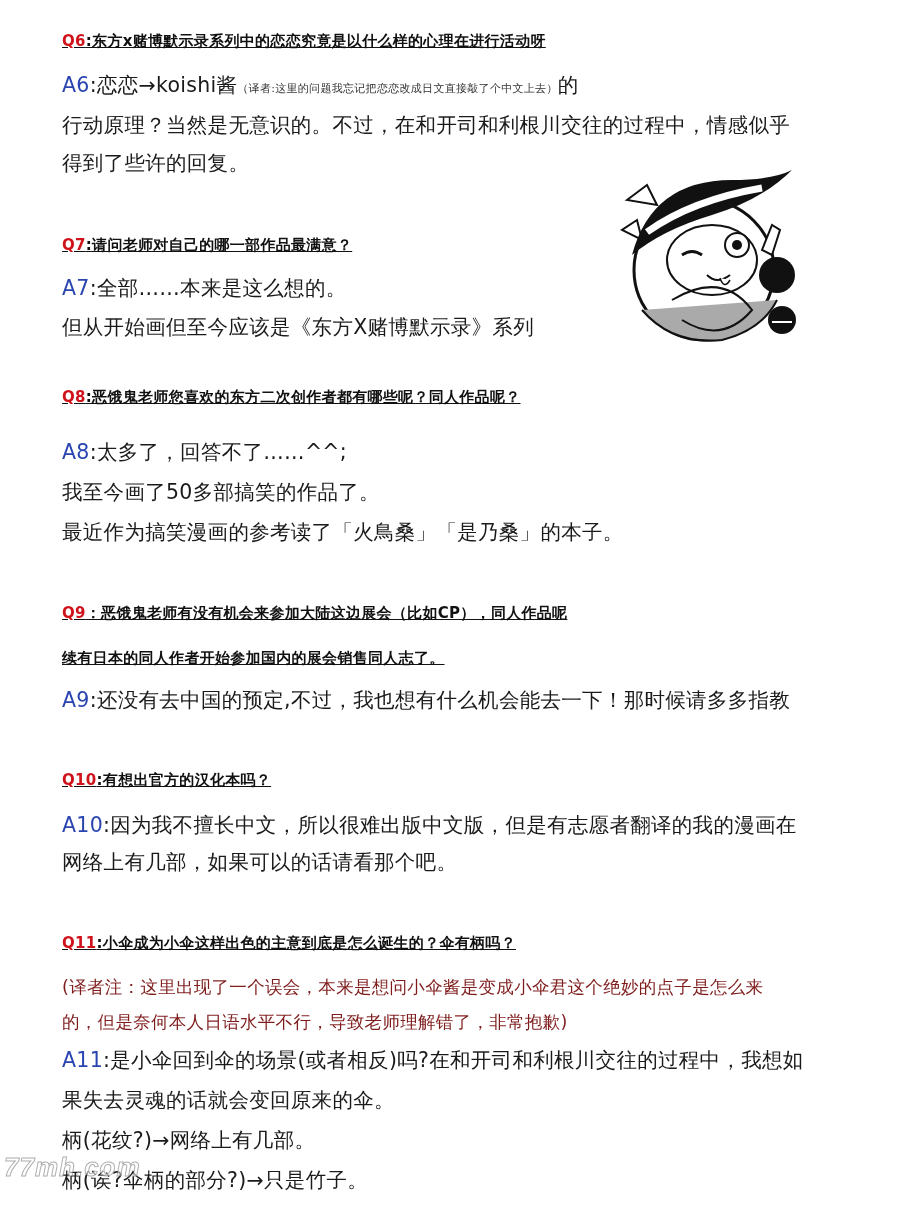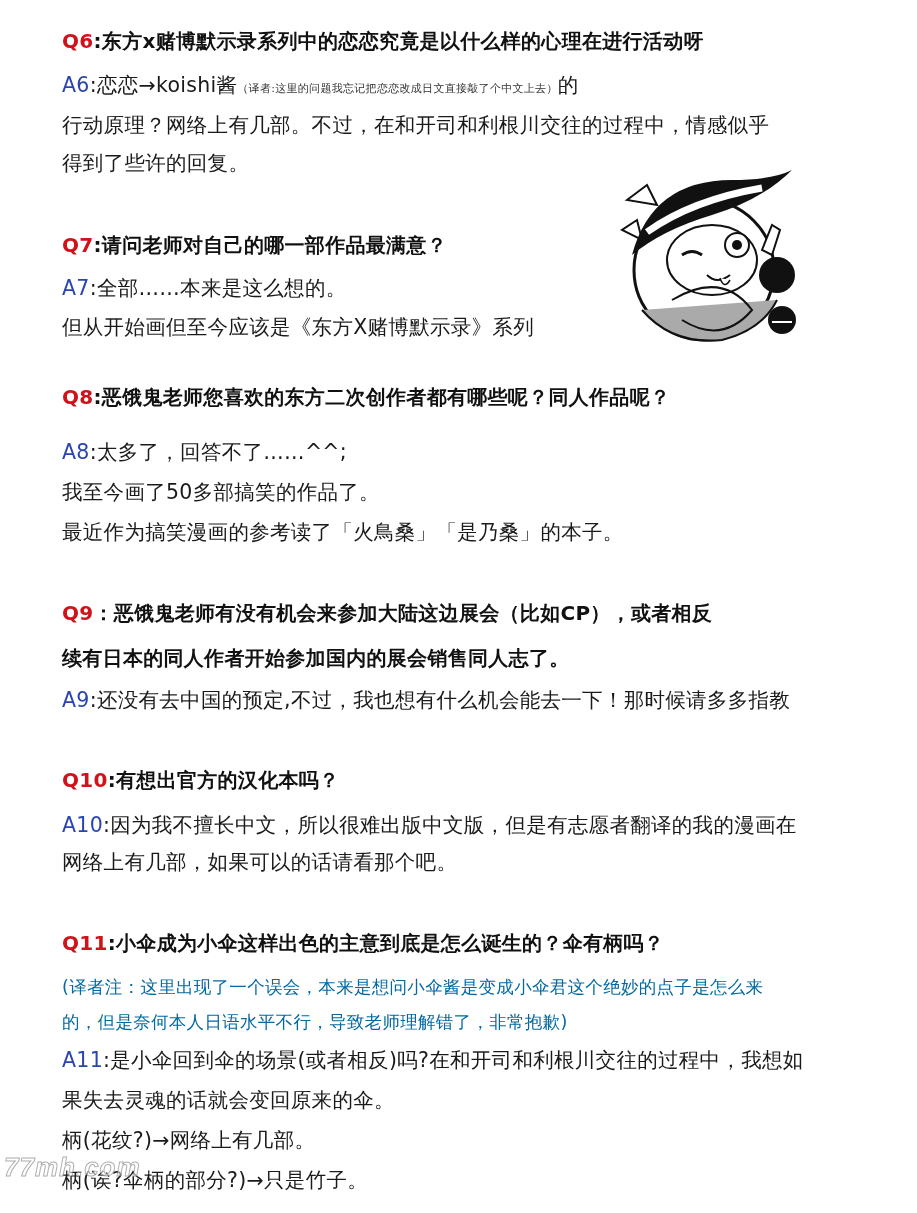--- a/index.html
+++ b/index.html
@@ -5,42 +5,42 @@
     html, body { margin: 0; padding: 0; background: #ffffff; }
     body {
       width: 917px; height: 1213px; position: relative; overflow: hidden;
       font-family: "DejaVu Sans", "Liberation Sans", sans-serif;
       color: #1a1a1a;
     }
     .line {
       position: absolute; left: 62px; white-space: nowrap;
       font-size: 20.5px; line-height: 30px; letter-spacing: 0.3px;
     }
-    .q { font-weight: bold; font-size: 20px; color: #111; }
+    .q { font-weight: bold; font-size: 15px; color: #111; text-decoration: underline; }
     .q .tag { color: #d0121b; font-weight: bold; }
     .a .tag { color: #2a45b0; margin-top: 29px; }
-    .note { font-size: 17.5px; color: #0369a1; }
+    .note { font-size: 17.5px; color: #7f1d1d; }
     .small { font-size: 11px; color: #333; }
     .illus { position: absolute; left: 612px; top: 160px; width: 185px; height: 195px; }
     .watermark {
       position: absolute; left: 4px; top: 1152px; font-size: 26px; font-weight: bold;
       color: rgba(255,255,255,0.55); -webkit-text-stroke: 1px rgba(120,120,120,0.6);
       letter-spacing: 1px; font-family: "Liberation Sans", sans-serif; font-style: italic; text-align: center;
     }
   </style>
 </head>
 <body>
 
 <div class="line q" style="top:26px">
   <span class="tag">Q6</span><span>:东方x赌博默示录系列中的恋恋究竟是以什么样的心理在进行活动呀</span>
 </div>
 <div class="line a" style="top:70px">
   <span class="tag">A6</span><span>:恋恋→koishi酱</span><span class="small">（译者:这里的问题我忘记把恋恋改成日文直接敲了个中文上去）</span><span>的</span>
 </div>
-<div class="line" style="top:110px">行动原理？网络上有几部。不过，在和开司和利根川交往的过程中，情感似乎</div>
+<div class="line" style="top:110px">行动原理？当然是无意识的。不过，在和开司和利根川交往的过程中，情感似乎</div>
 <div class="line" style="top:148px">得到了些许的回复。</div>
 
 <div class="line q" style="top:230px">
   <span class="tag">Q7</span><span>:请问老师对自己的哪一部作品最满意？</span>
 </div>
 <div class="line a" style="top:273px">
   <span class="tag">A7</span><span>:全部……本来是这么想的。</span>
 </div>
 <div class="line" style="top:312px">但从开始画但至今应该是《东方X赌博默示录》系列</div>
 
@@ -66,21 +66,21 @@
 <div class="line q" style="top:382px">
   <span class="tag">Q8</span><span>:恶饿鬼老师您喜欢的东方二次创作者都有哪些呢？同人作品呢？</span>
 </div>
 <div class="line a" style="top:437px">
   <span class="tag">A8</span><span>:太多了，回答不了……^^;</span>
 </div>
 <div class="line" style="top:477px">我至今画了50多部搞笑的作品了。</div>
 <div class="line" style="top:517px">最近作为搞笑漫画的参考读了「火鳥桑」「是乃桑」的本子。</div>
 
 <div class="line q" style="top:598px">
-  <span class="tag">Q9</span><span>：恶饿鬼老师有没有机会来参加大陆这边展会（比如CP），或者相反</span>
+  <span class="tag">Q9</span><span>：恶饿鬼老师有没有机会来参加大陆这边展会（比如CP），同人作品呢</span>
 </div>
 <div class="line q" style="top:643px">续有日本的同人作者开始参加国内的展会销售同人志了。</div>
 <div class="line a" style="top:685px">
   <span class="tag">A9</span><span>:还没有去中国的预定,不过，我也想有什么机会能去一下！那时候请多多指教</span>
 </div>
 
 <div class="line q" style="top:765px">
   <span class="tag">Q10</span><span>:有想出官方的汉化本吗？</span>
 </div>
 <div class="line a" style="top:810px">

